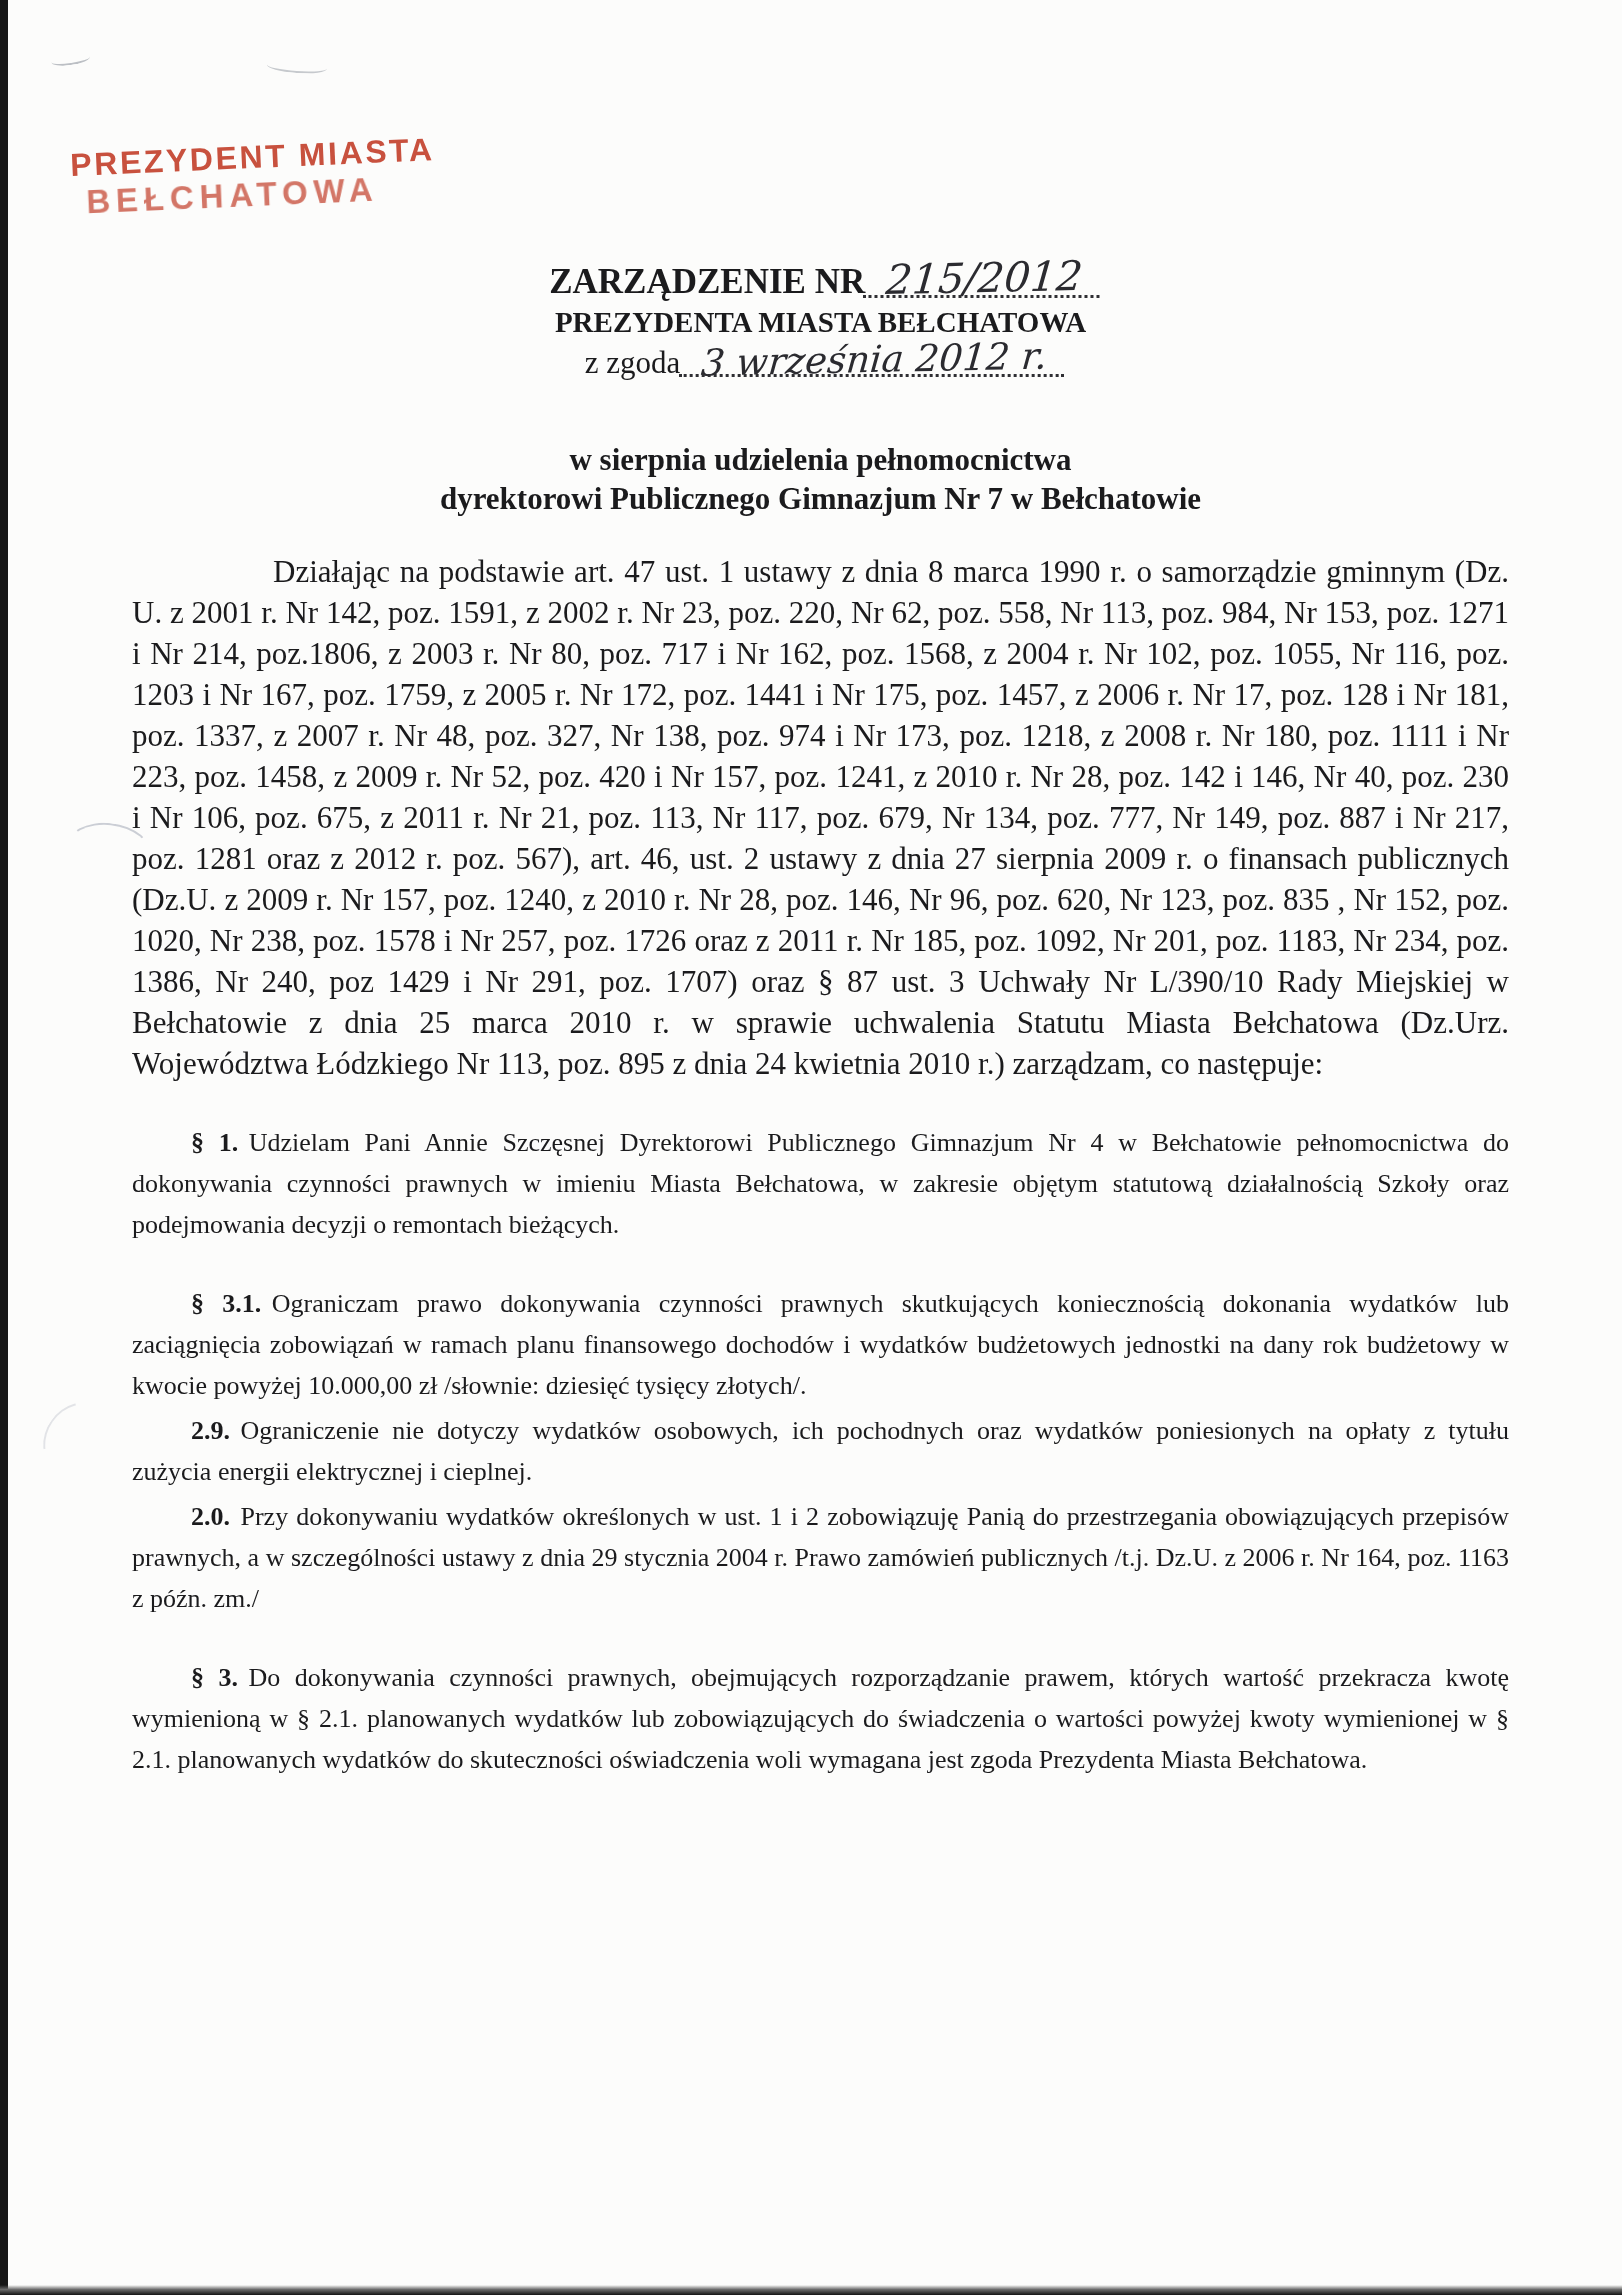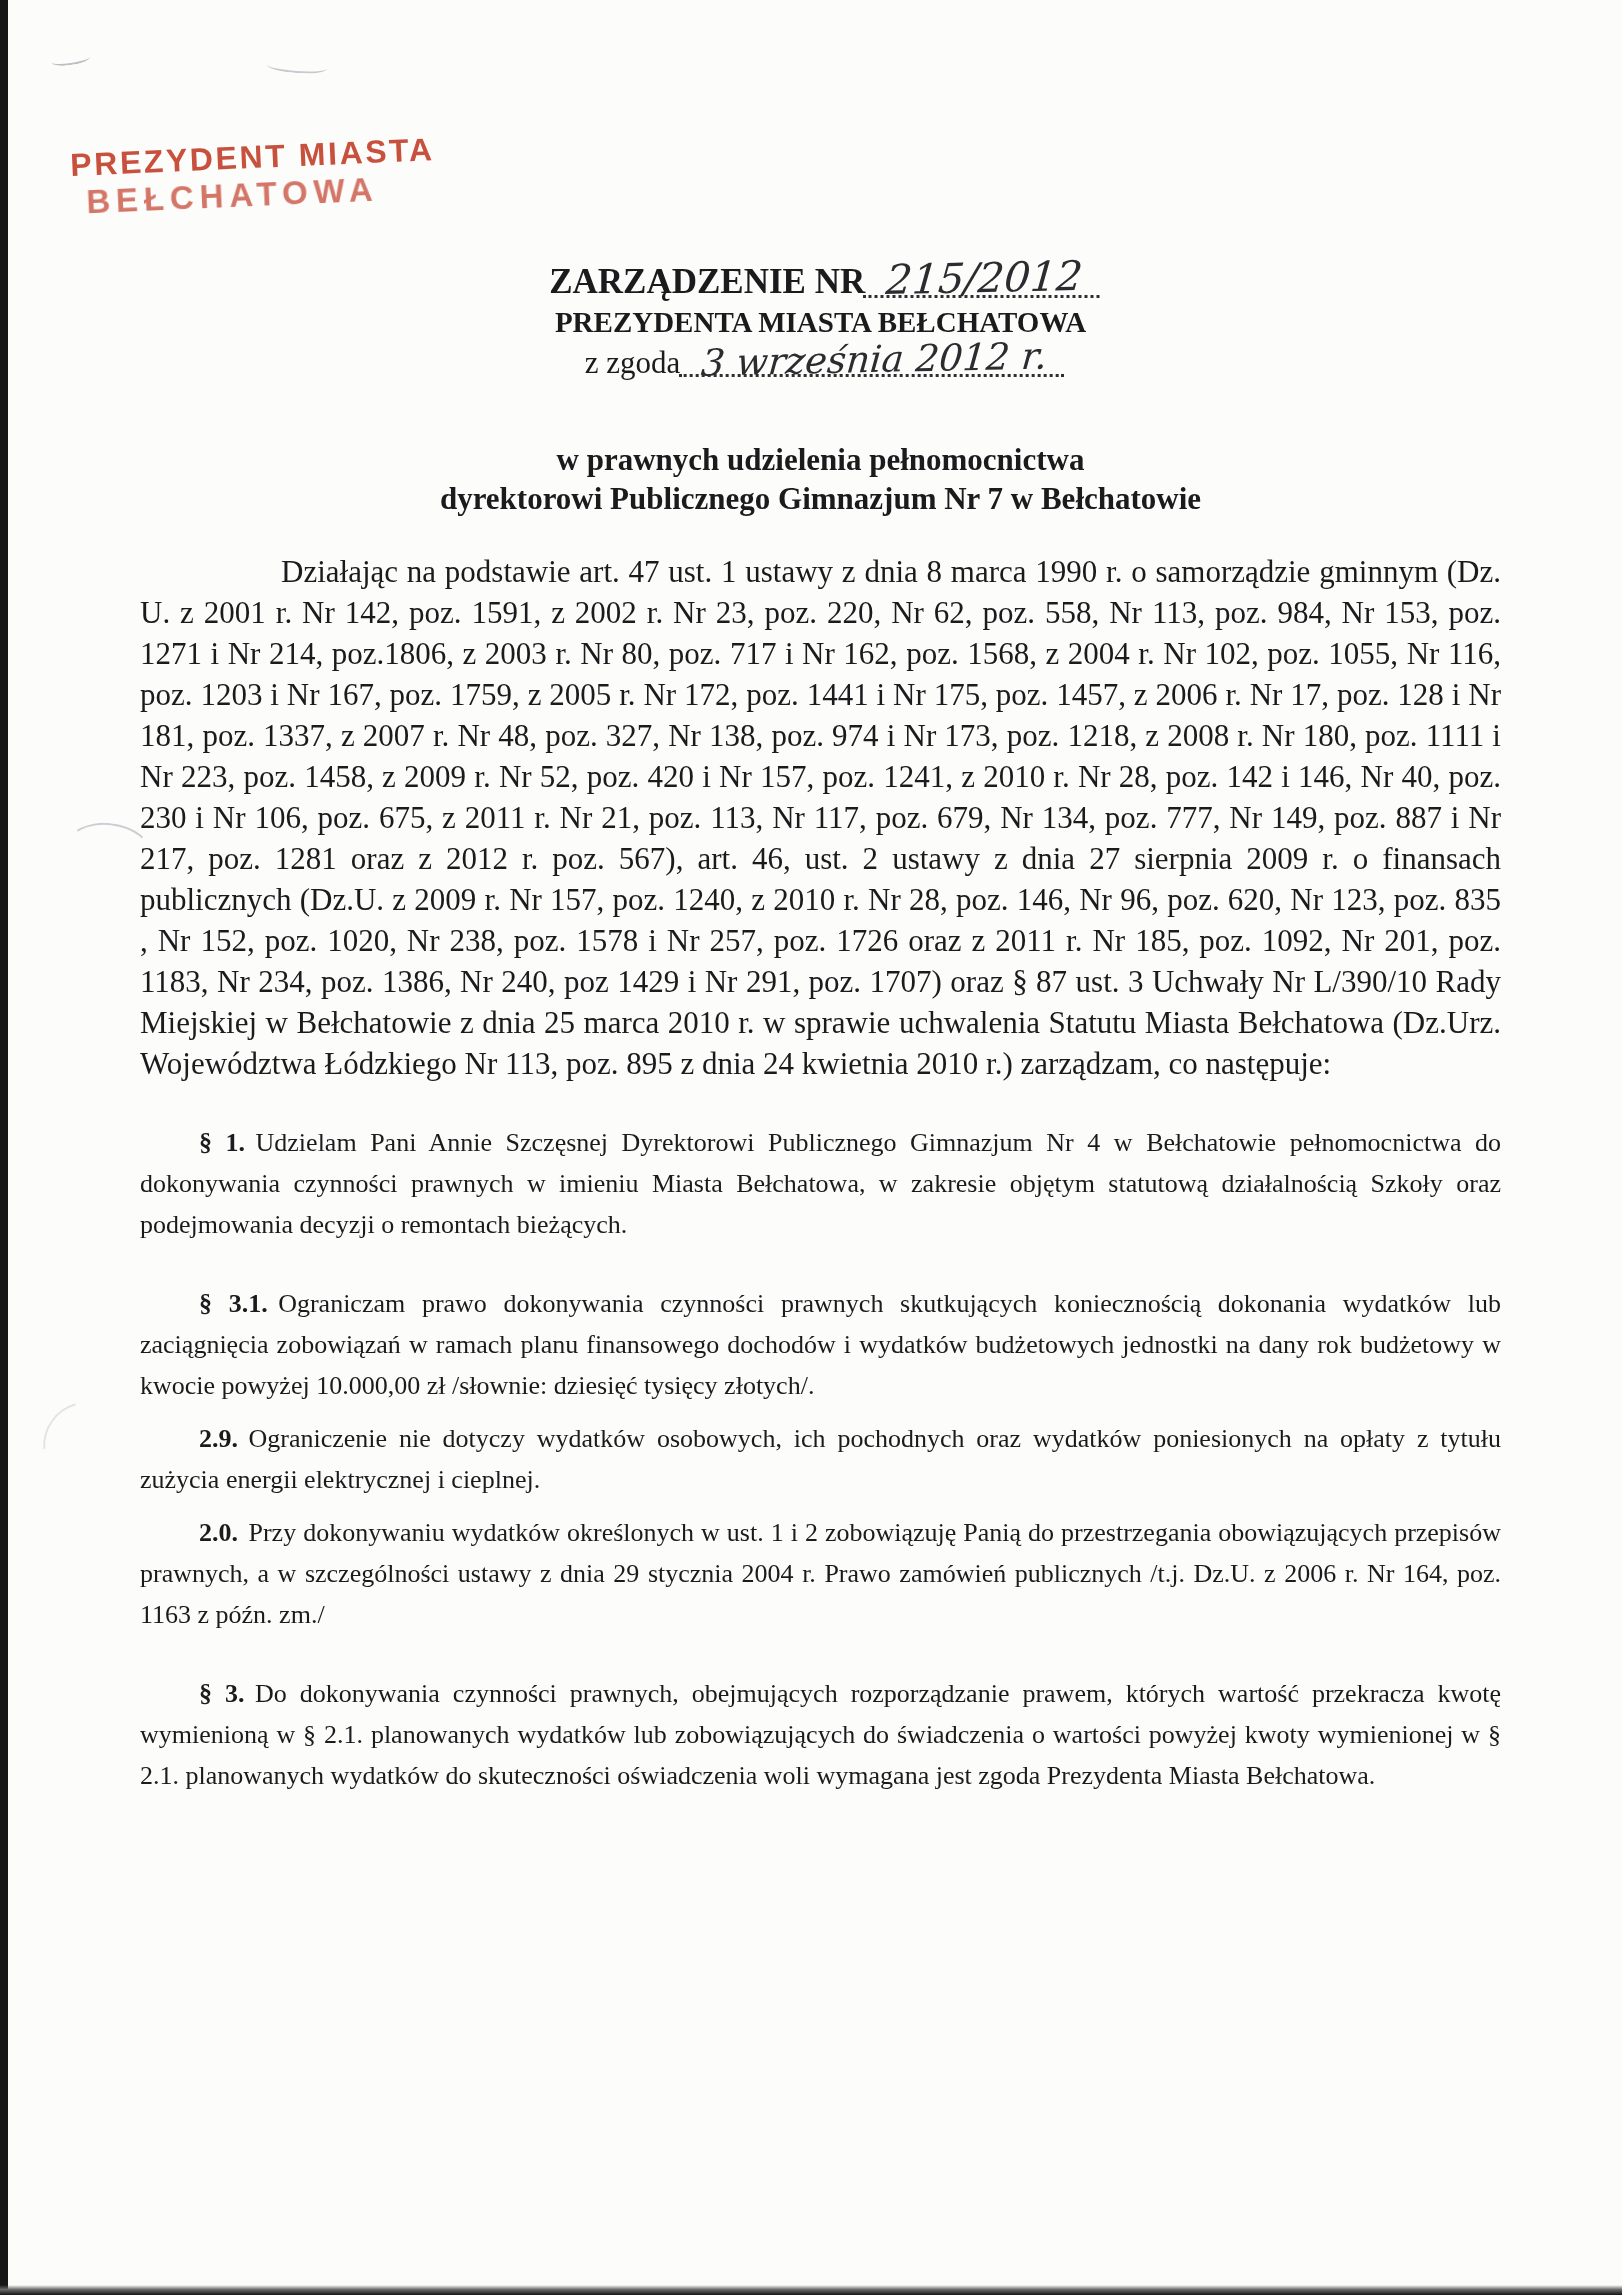--- a/index.html
+++ b/index.html
@@ -58,21 +58,21 @@
   .hw.date{font-size:37px;top:-1.3px;}
   .dotted::after{
     content:"";
     position:absolute;left:-11.8px;right:-9.2px;bottom:1.3px;
     border-bottom:3.9px dotted #2f2f33;
     transform:skewX(6deg) rotate(1.2deg);
   }
 
   .subject{margin-top:46px;text-align:center;font-weight:700;font-size:31px;line-height:39px;}
 
-  p{margin:12px;}
+  p{margin:4px;}
   .preamble{
     margin-top:33px;
     font-size:31px;line-height:41px;
     text-align:justify;text-justify:inter-word;hyphens:none;
     text-indent:141px;
   }
   .sec{
     font-size:26px;line-height:41px;
     text-align:justify;text-justify:inter-word;hyphens:none;
     text-indent:59px;
@@ -103,21 +103,21 @@
       <div class="title-line1">
         <span>ZARZĄDZENIE NR</span><span class="hw num dotted">215/2012</span>
       </div>
       <div class="title-line2">PREZYDENTA MIASTA BEŁCHATOWA</div>
       <div class="title-line3">
         <span>z zgoda</span><span class="hw date dotted">3 września 2012 r.</span>
       </div>
     </div>
 
     <div class="subject">
-      <div>w prawnych udzielenia pełnomocnictwa</div>
+      <div>w sierpnia udzielenia pełnomocnictwa</div>
       <div>dyrektorowi Publicznego Gimnazjum Nr 7 w Bełchatowie</div>
     </div>
 
     <p class="preamble">Działając na podstawie art. 47 ust. 1 ustawy z dnia 8 marca 1990 r. o samorządzie gminnym (Dz. U. z 2001 r. Nr 142, poz. 1591, z 2002 r. Nr 23, poz. 220, Nr 62, poz. 558, Nr 113, poz. 984, Nr 153, poz. 1271 i Nr 214, poz.1806, z 2003 r. Nr 80, poz. 717 i Nr 162, poz. 1568, z 2004 r. Nr 102, poz. 1055, Nr 116, poz. 1203 i Nr 167, poz. 1759, z 2005 r. Nr 172, poz. 1441 i Nr 175, poz. 1457, z 2006 r. Nr 17, poz. 128 i Nr 181, poz. 1337, z 2007 r. Nr 48, poz. 327, Nr 138, poz. 974 i Nr 173, poz. 1218, z 2008 r. Nr 180, poz. 1111 i Nr 223, poz. 1458, z 2009 r. Nr 52, poz. 420 i Nr 157, poz. 1241, z 2010 r. Nr 28, poz. 142 i 146, Nr 40, poz. 230 i Nr 106, poz. 675, z 2011 r. Nr 21, poz. 113, Nr 117, poz. 679, Nr 134, poz. 777, Nr 149, poz. 887 i Nr 217, poz. 1281 oraz z 2012 r. poz. 567), art. 46, ust. 2 ustawy z dnia 27 sierpnia 2009 r. o finansach publicznych (Dz.U. z 2009 r. Nr 157, poz. 1240, z 2010 r. Nr 28, poz. 146, Nr 96, poz. 620, Nr 123, poz. 835 , Nr 152, poz. 1020, Nr 238, poz. 1578 i Nr 257, poz. 1726 oraz z 2011 r. Nr 185, poz. 1092, Nr 201, poz. 1183, Nr 234, poz. 1386, Nr 240, poz 1429 i Nr 291, poz. 1707) oraz § 87 ust. 3 Uchwały Nr L/390/10 Rady Miejskiej w Bełchatowie z dnia 25 marca 2010 r. w sprawie uchwalenia Statutu Miasta Bełchatowa (Dz.Urz. Województwa Łódzkiego Nr 113, poz. 895 z dnia 24 kwietnia 2010 r.) zarządzam, co następuje:</p>
 
     <p class="sec gap">
       <span class="marker">§ 1.</span><span>Udzielam Pani Annie Szczęsnej Dyrektorowi Publicznego Gimnazjum Nr 4 w Bełchatowie pełnomocnictwa do dokonywania czynności prawnych w imieniu Miasta Bełchatowa, w zakresie objętym statutową działalnością Szkoły oraz podejmowania decyzji o remontach bieżących.</span>
     </p>
 
     <p class="sec gap">

